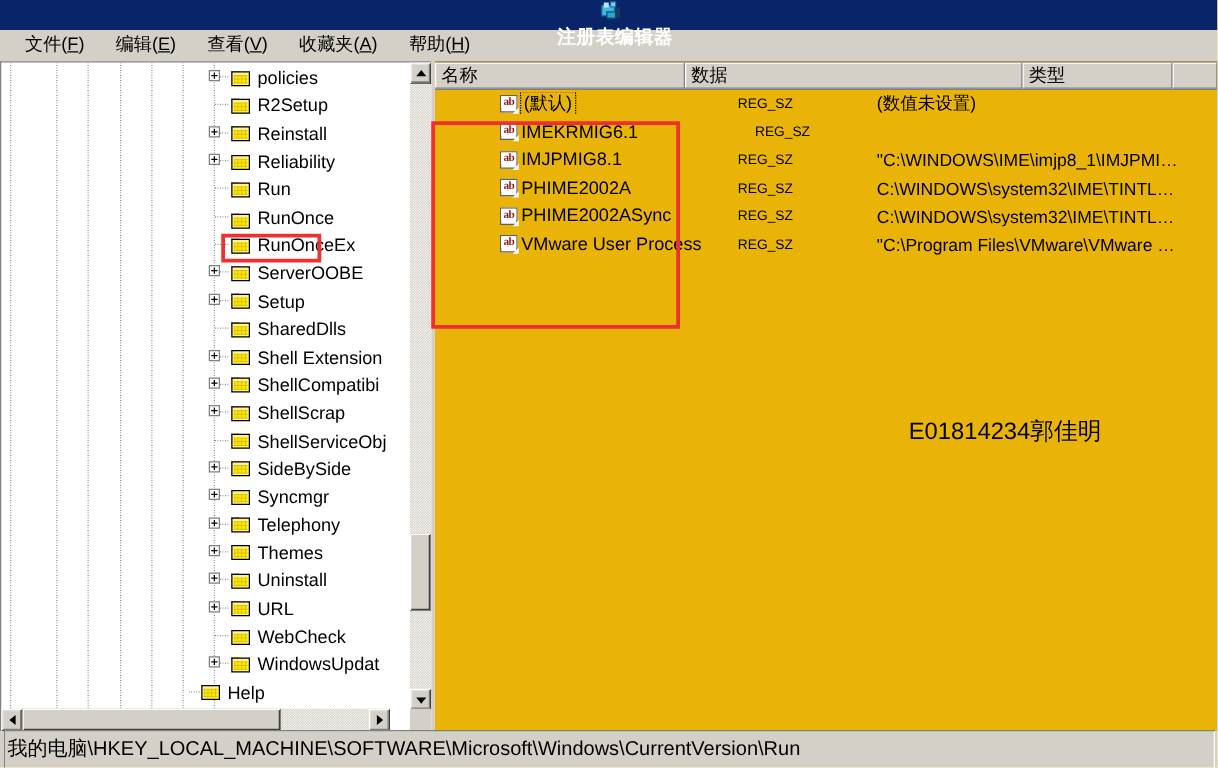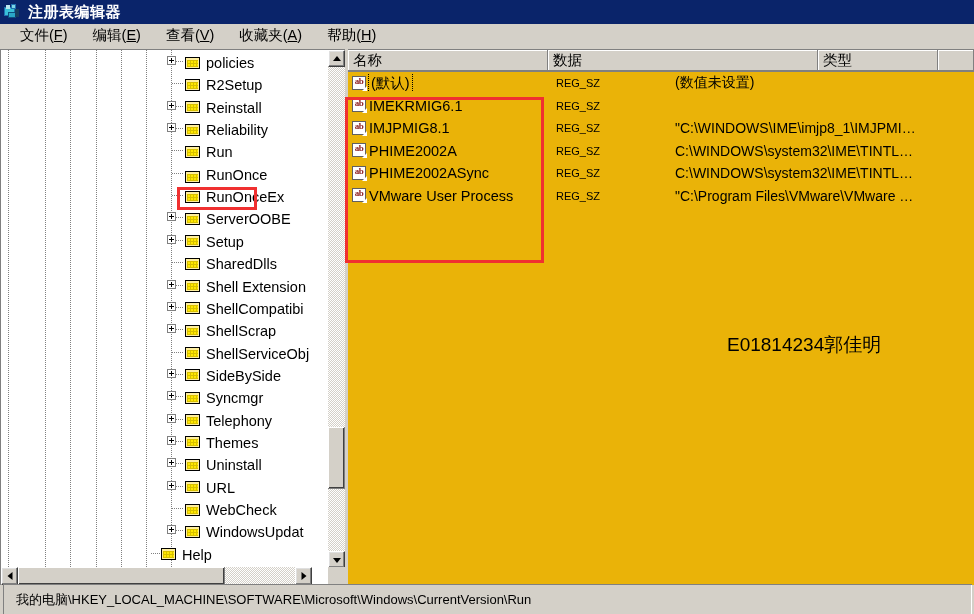--- a/index.html
+++ b/index.html
@@ -17,20 +17,21 @@
   }
 
   
   #titlebar {
     height: 24px;
     background: #0a246a;
     display: flex;
     align-items: center;
     padding-left: 3px;
     color: #ffffff;
+    flex-direction: column;
   }
   #titlebar .title-text {
     font-size: 15px;
     font-weight: bold;
     margin-left: 7px;
     letter-spacing: 0.5px;
     line-height: 24px;
   }
   .regedit-icon {
     width: 18px; height: 18px;
@@ -258,20 +259,21 @@
   }
   #col-name { width: 200px; }
   #col-type { width: 120px; }
   #col-data { width: 270px; }
   #col-pad  { flex: 1 1 auto; }
 
   .list-row {
     display: flex;
     height: 22.5px;
     align-items: center;
+    padding-left: 48px;
   }
   .cell-name {
     width: 200px;
     display: flex;
     align-items: center;
     padding-left: 4px;
     overflow: hidden;
   }
   .cell-type {
     width: 120px;
@@ -358,22 +360,22 @@
     display: flex;
     align-items: center;
   }
   #status-field {
     margin: 3px 2px 3px 3px;
     height: 32px;
     flex: 1 1 auto;
     box-shadow: inset 1px 1px 0 #808080, inset -1px -1px 0 #ffffff;
     display: flex;
     align-items: center;
-    padding-left: 13px;
-    font-size: 13px;
+    padding-left: 3px;
+    font-size: 16px;
     white-space: nowrap;
     overflow: hidden;
   }
 </style>
 </head>
 <body>
 
 <div id="titlebar">
   <span class="regedit-icon">
     <svg width="18" height="18" viewBox="0 0 18 18">

